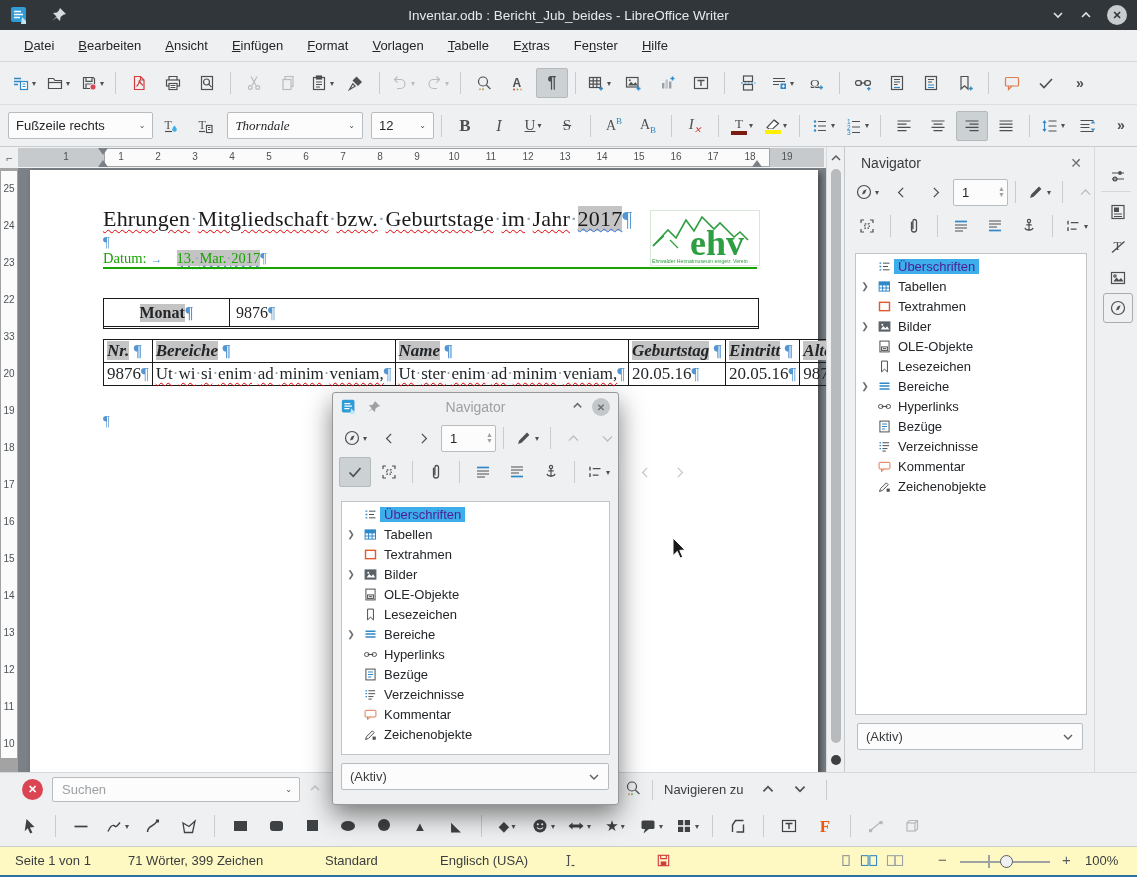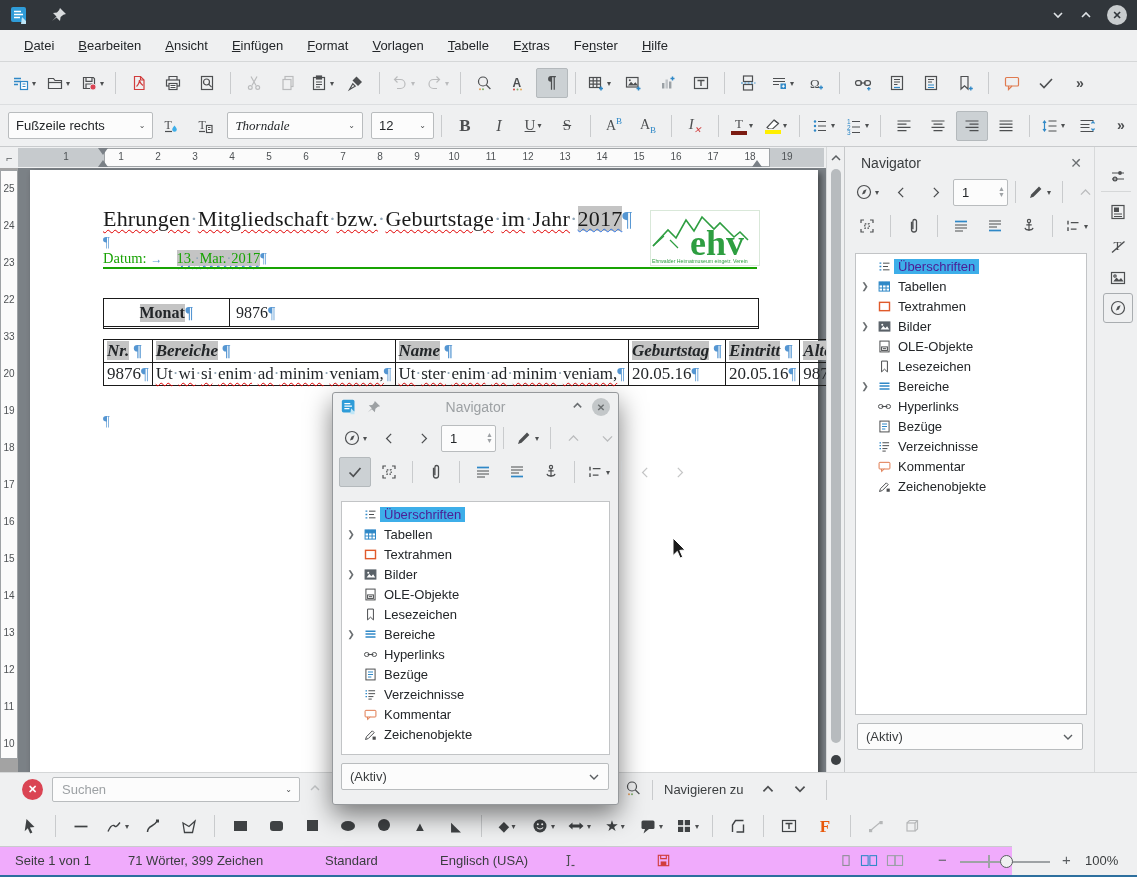--- a/index.html
+++ b/index.html
@@ -119,21 +119,21 @@
   #fbsearchico{position:absolute;left:624px;top:6px;}
   #fbsep1{position:absolute;left:652px;top:7px;width:1px;height:20px;background:#c9cbcd;}
   #fbnavlabel{position:absolute;left:664px;top:9px;color:#3a3d3f;}
   #fbup{position:absolute;left:760px;top:8px;}
   #fbdown{position:absolute;left:792px;top:8px;}
   #fbsep2{position:absolute;left:826px;top:7px;width:1px;height:20px;background:#c9cbcd;}
   
   #drawbar{position:absolute;left:0;top:806px;width:1137px;height:40px;background:#eff0f1;display:flex;align-items:center;
            padding-left:14px;box-sizing:border-box;gap:4px;}
   
-  #statusbar{position:absolute;left:0;top:846px;width:1012px;height:29px;background:#f0abfc;border-top:1px solid #c9cbcd;
+  #statusbar{position:absolute;left:0;top:846px;width:1137px;height:29px;background:#fef9c3;border-top:1px solid #c9cbcd;
              box-sizing:border-box;color:#3a3d3f;}
   .sb{position:absolute;top:6px;white-space:nowrap;}
   #sbzoomline{position:absolute;left:960px;top:14px;width:90px;height:2px;background:#9ea2a5;}
   #sbzoomtick{position:absolute;left:988px;top:8px;width:2px;height:13px;background:#9ea2a5;}
   #sbthumb{position:absolute;left:1000px;top:8px;width:13px;height:13px;border-radius:50%;background:#eff0f1;border:1.5px solid #5a5e61;box-sizing:border-box;}
   #bottomedge{position:absolute;left:0;top:875px;width:1137px;height:2px;background:#2d6f9e;}
   
   #cursor{position:absolute;left:672px;top:537px;z-index:99;}
 </style>
 </head>
@@ -147,20 +147,21 @@
           <rect x="1" y="1" width="15" height="15" rx="2" fill="#2f9cd8"></rect>
           <path d="M4 5.5h7M4 8.5h9M4 11.5h6" stroke="#fff" stroke-width="1.4" fill="none"></path>
           <path d="M12 11l4 4v3h-5z" fill="#bfe6f7"></path>
         </svg>
     </span>
     <span class="pin ic">
       <svg width="16" height="16" viewBox="0 0 16 16">
           <path d="M9 1l6 6-2.6.8L9.6 10 9 14l-3.5-3.5L1 14l4.5-4.5L2 6l4-.4L8.2 3z" fill="#d9dcde"></path>
         </svg>
     </span>
+    <span id="wintitle">Inventar.odb : Bericht_Jub_beides - LibreOffice Writer</span>
     <span id="winctrl">
       <span class="wbtn">
           <svg width="14" height="14" viewBox="0 0 14 14">
             <path d="M3 5l4 4 4-4" stroke="#dfe3e6" stroke-width="1.6" fill="none"></path>
           </svg>
         </span>
       <span class="wbtn">
           <svg width="14" height="14" viewBox="0 0 14 14">
             <path d="M3 9l4-4 4 4" stroke="#dfe3e6" stroke-width="1.6" fill="none"></path>
           </svg>

